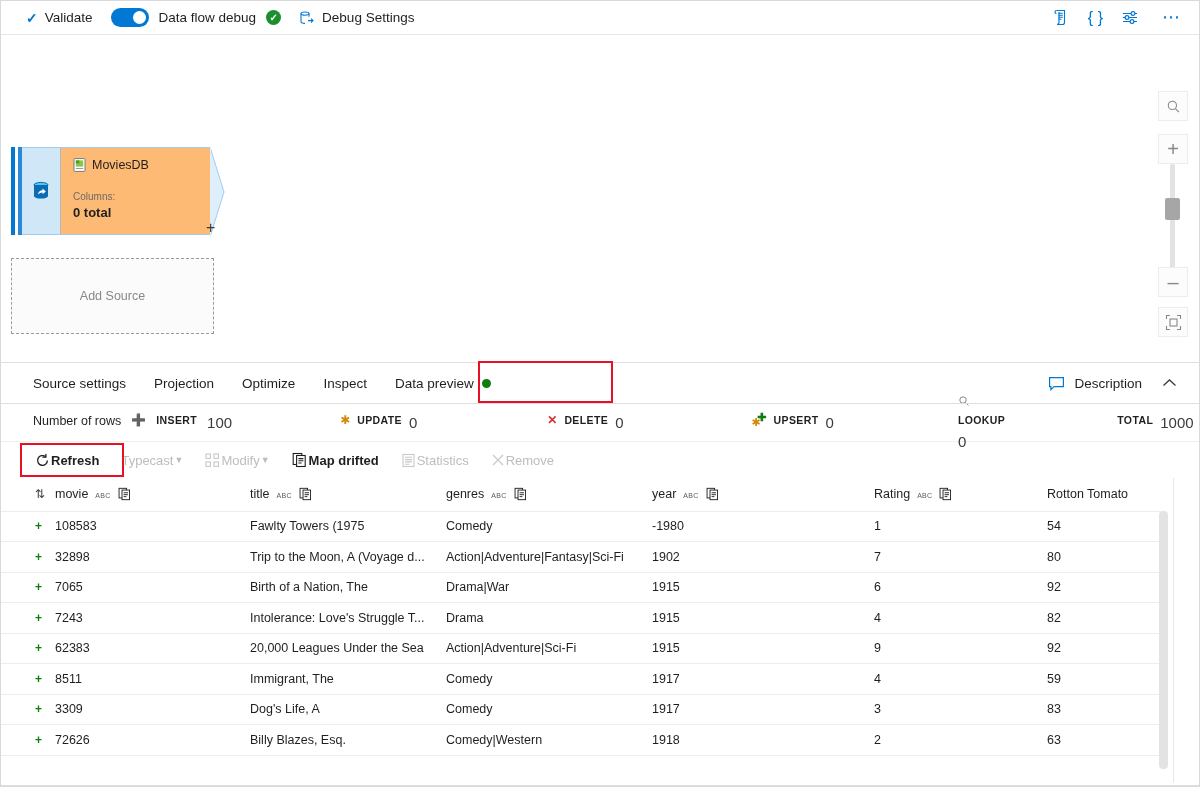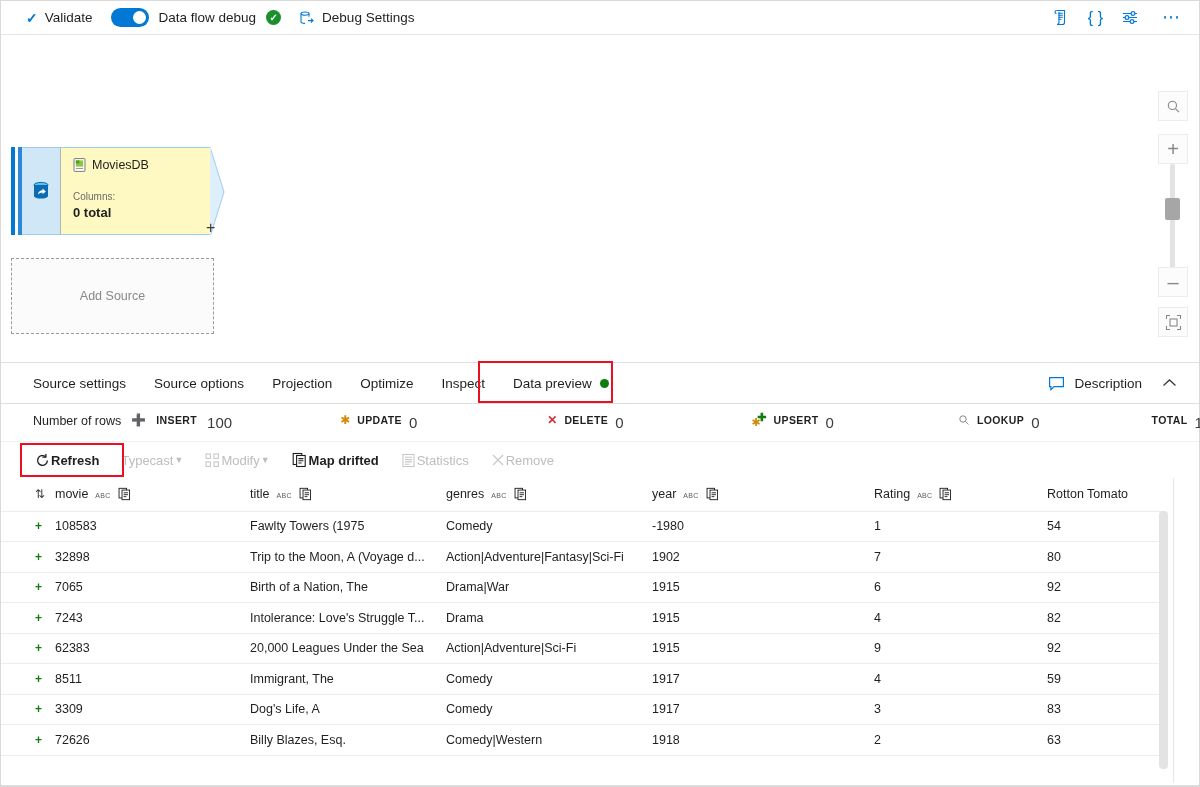--- a/index.html
+++ b/index.html
@@ -70,21 +70,21 @@
   .node-accent { width: 4px; height: 88px; background: #0078d4; flex: none; }
   .node-accent2 { width: 3px; height: 88px; background: #ffffff; flex: none; }
   .node-accent3 { width: 4px; height: 88px; background: #2b88d8; flex: none; }
   .node-iconpanel {
     width: 38px; height: 88px; background: #cfe7f7;
     border-top: 1px solid #9ecdf0; border-bottom: 1px solid #9ecdf0;
     display: flex; align-items: center; justify-content: center; flex: none;
   }
   .node-body {
     position: relative; flex: 1; height: 88px;
-    background: #fef9c3;
+    background: #fdba74;
     border-top: 1px solid #9ecdf0; border-bottom: 1px solid #9ecdf0;
     border-left: 1px solid #b5b5b5;
     padding: 10px 12px 8px 12px;
   }
   .node-title { display: flex; align-items: center; gap: 6px; font-size: 12.5px; color: #201f1e; }
   .node-sub { margin-top: 18px; font-size: 10px; color: #6b6b6b; line-height: 1.35; }
   .node-sub b { font-size: 13px; color: #201f1e; font-weight: 600; display: block; }
   
   .node-point {
     position: absolute; left: 209px; top: 112px;
@@ -370,23 +370,20 @@
     </div>
   </div>
 
   <div class="panel">
 
     <div class="tabs">
       <div class="tab">
         <span>Source settings</span>
       </div>
       <div class="tab">
-        <span>Source options</span>
-      </div>
-      <div class="tab">
         <span>Projection</span>
       </div>
       <div class="tab">
         <span>Optimize</span>
       </div>
       <div class="tab">
         <span>Inspect</span>
       </div>
       <div class="tab active">
         <span>Data preview</span>
@@ -433,21 +430,21 @@
 
       <div class="stat" style="margin-left:128px;">
         <span class="glyph-upsert">
           <span class="s">✱</span>
           <span class="p">✚</span>
         </span>
         <span class="lbl">UPSERT</span>
         <span class="val">0</span>
       </div>
 
-      <div class="stat" style="margin-left:124px;">
+      <div class="stat" style="margin-left:124px;flex-direction:column;">
         <span class="glyph-mag">
           <svg width="12" height="12" viewBox="0 0 12 12" fill="none" stroke="#8a8886" stroke-width="1">
             <circle cx="5" cy="5" r="3.2"></circle>
               <path d="M7.4 7.5l3 3"></path>
           </svg>
         </span>
         <span class="lbl">LOOKUP</span>
         <span class="val">0</span>
       </div>
 

